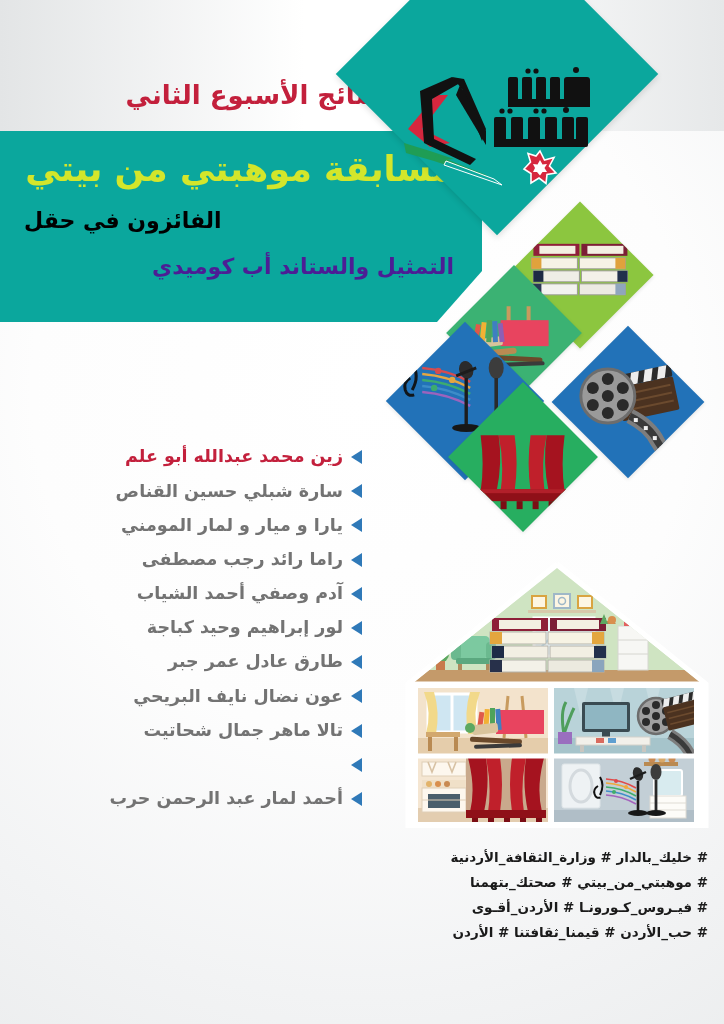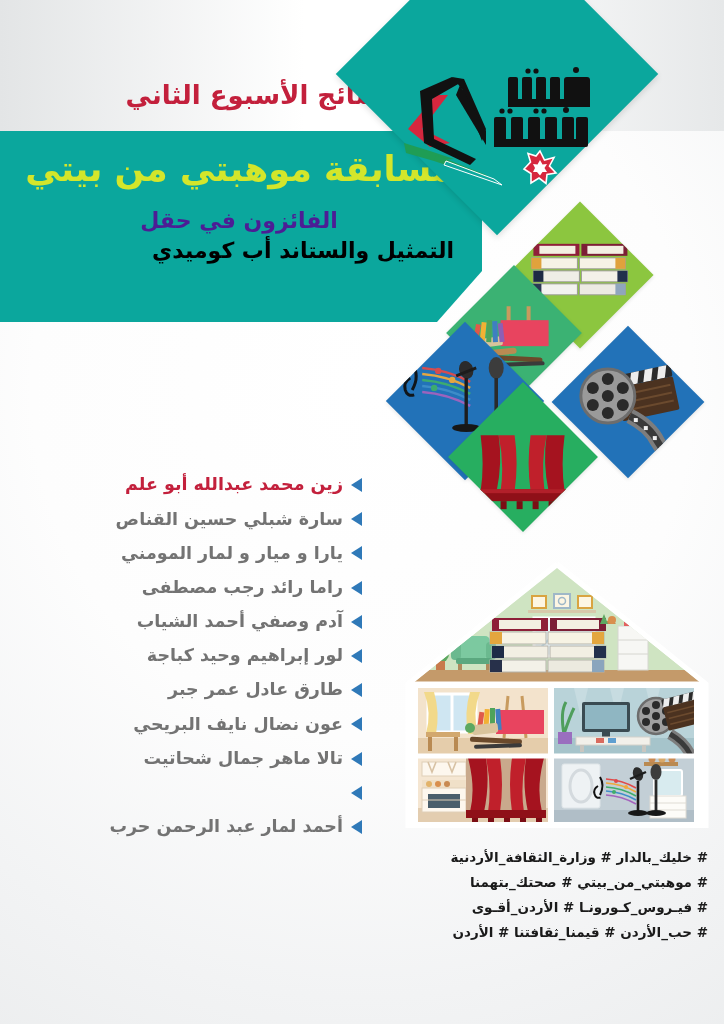--- a/index.html
+++ b/index.html
@@ -31,26 +31,26 @@
   .teal-band{
     position:absolute;left:0;top:131px;width:482px;height:191px;
     background:#0ba79d;
     clip-path:polygon(0 0, 482px 0, 482px 140px, 437px 191px, 0 191px);
   }
   .teal-band .t1{
     position:absolute;right:28px;top:20px;width:430px;text-align:right;
     color:#d3e62b;font-size:35px;font-weight:bold;line-height:1.05;white-space:nowrap;
   }
   .teal-band .t2{
-    position:absolute;right:28px;top:78px;width:430px;text-align:center;
+    position:absolute;right:28px;top:78px;width:430px;text-align:left;
+    color:#000000;font-size:22px;font-weight:bold;line-height:1.1;white-space:nowrap;
+  }
+  .teal-band .t3{
+    position:absolute;right:28px;top:124px;width:430px;text-align:right;
     color:#4c1d95;font-size:22px;font-weight:bold;line-height:1.1;white-space:nowrap;
-  }
-  .teal-band .t3{
-    position:absolute;right:28px;top:108px;width:430px;text-align:right;
-    color:#000000;font-size:22px;font-weight:bold;line-height:1.1;white-space:nowrap;
   }
 
   
   .logo-diamond{
     position:absolute;left:383px;top:-40px;width:228px;height:228px;
     background:#0ba79d;transform:rotate(45deg);
     box-shadow:2px 2px 6px rgba(0,0,0,.12);
   }
   .logo-inner{
     position:absolute;left:390px;top:55px;width:215px;height:140px;
@@ -60,21 +60,21 @@
   
   .dia{
     position:absolute;transform:rotate(45deg);overflow:hidden;
     box-shadow:1px 1px 4px rgba(0,0,0,.10);
   }
   .dia > .inner{transform:rotate(-45deg);position:absolute;inset:-40%;display:flex;align-items:center;justify-content:center;}
 
   
   .winners{
     position:absolute;left:96px;top:440px;width:266px;
-    display:flex;flex-direction:column;gap:0px;margin-top:28px;
+    display:flex;flex-direction:column;gap:0px;
   }
   .wrow{
     display:flex;align-items:center;justify-content:flex-start;
     height:34.2px;gap:8px;
   }
   .wbullet{
     width:0;height:0;flex:0 0 auto;
     border-top:7px solid transparent;border-bottom:7px solid transparent;
     border-right:11px solid #2f79b8;
   }

